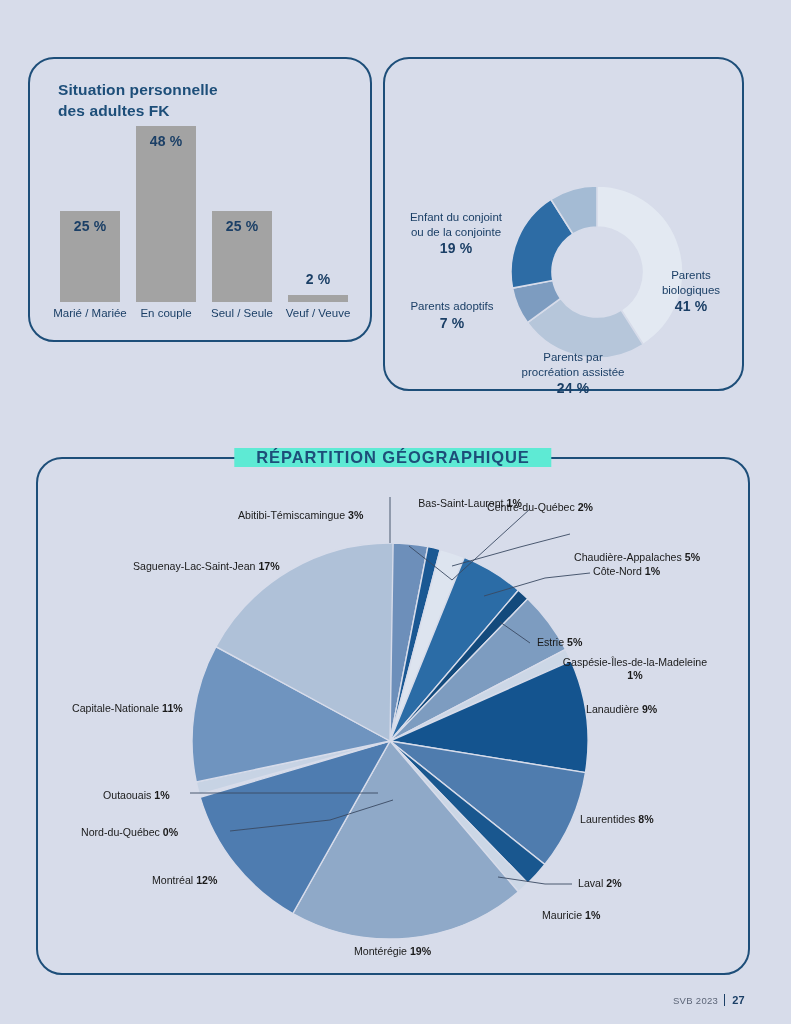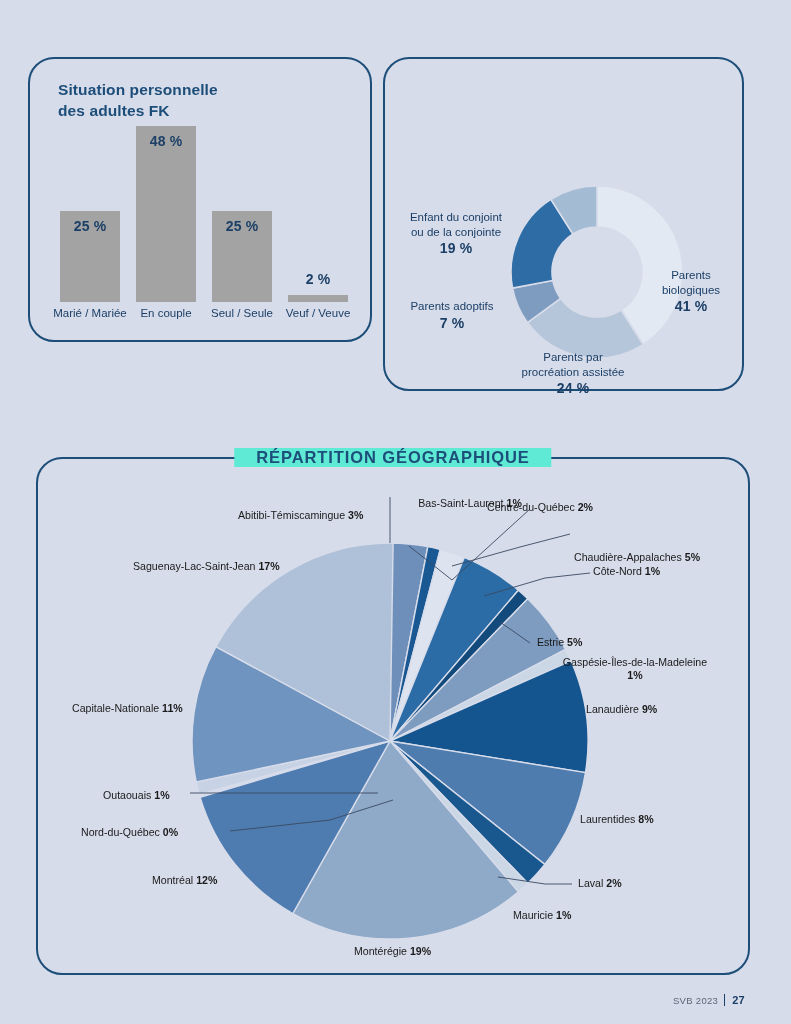--- a/index.html
+++ b/index.html
@@ -290,21 +290,21 @@
 </div>
 <div class="pie-label" style="left:586px; top:703px;">
   <span>Lanaudière</span> <b>9%</b>
 </div>
 <div class="pie-label" style="left:580px; top:813px;">
   <span>Laurentides</span> <b>8%</b>
 </div>
 <div class="pie-label" style="left:578px; top:877px;">
   <span>Laval</span> <b>2%</b>
 </div>
-<div class="pie-label" style="left:513px; top:909px;text-align:right;">
+<div class="pie-label" style="left:542px; top:909px;text-align:right;">
   <span>Mauricie</span> <b>1%</b>
 </div>
 <div class="pie-label" style="left:354px; top:945px;">
   <span>Montérégie</span> <b>19%</b>
 </div>
 <div class="pie-label" style="left:152px; top:874px;">
   <span>Montréal</span> <b>12%</b>
 </div>
 <div class="pie-label" style="left:81px; top:826px;">
   <span>Nord-du-Québec</span> <b>0%</b>

